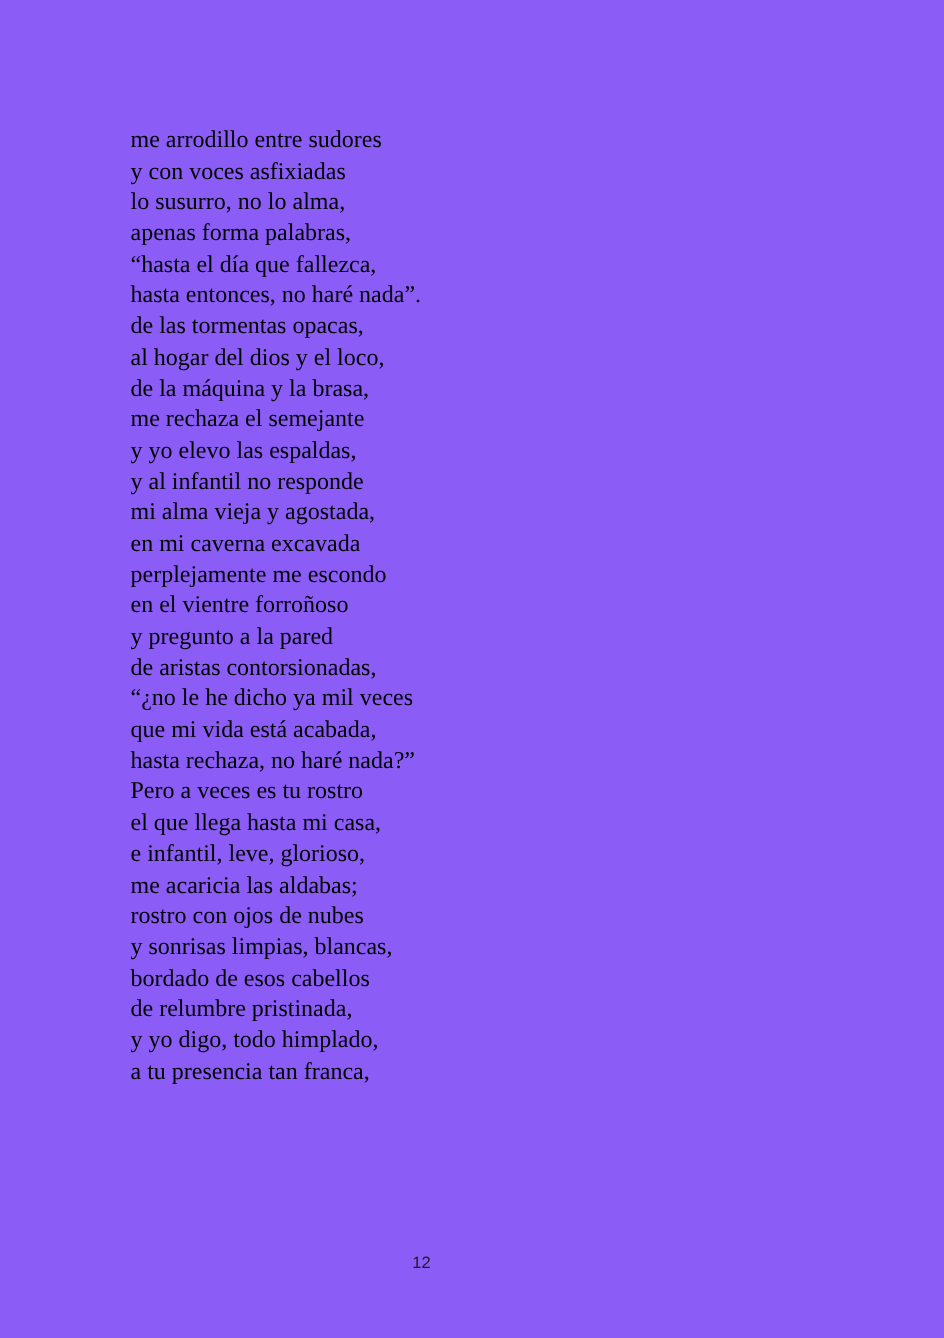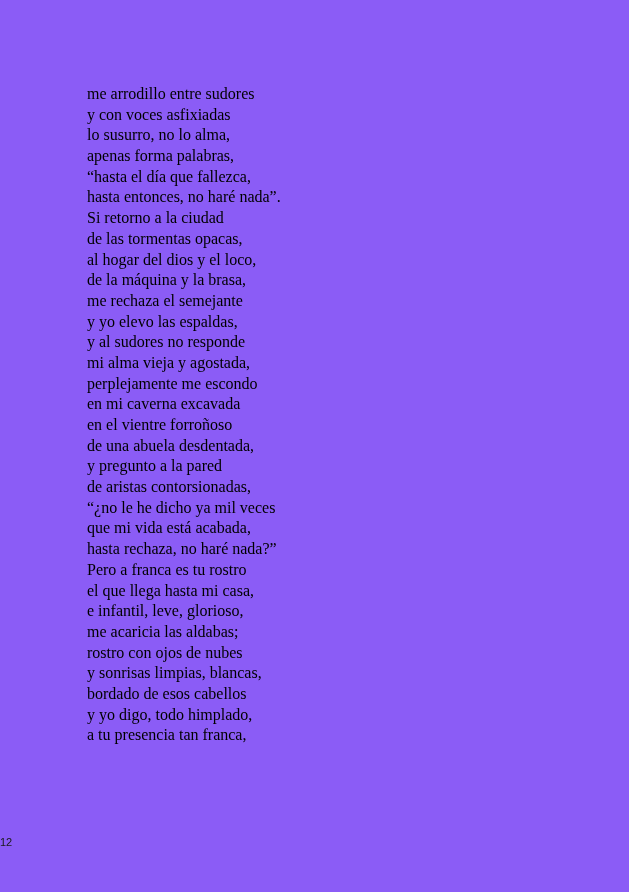--- a/index.html
+++ b/index.html
@@ -32,57 +32,57 @@
     white-space: nowrap;
   }
   .poem .line {
     height: 20.7px;
   }
   .footer {
     position: absolute;
     left: 0;
     top: 836px;
     width: 562px;
+    text-align: center;
     font-family: "Liberation Sans", "DejaVu Sans", sans-serif;
     font-size: 11px;
     color: #1a1a1a;
   }
 </style>
 </head>
 <body>
 
 <div class="page">
   <div class="poem">
     <div class="line">me arrodillo entre sudores</div>
     <div class="line">y con voces asfixiadas</div>
     <div class="line">lo susurro, no lo alma,</div>
     <div class="line">apenas forma palabras,</div>
     <div class="line">“hasta el día que fallezca,</div>
     <div class="line">hasta entonces, no haré nada”.</div>
-    <div class="line">Si retorno a la ciudad</div>
     <div class="line">de las tormentas opacas,</div>
     <div class="line">al hogar del dios y el loco,</div>
     <div class="line">de la máquina y la brasa,</div>
     <div class="line">me rechaza el semejante</div>
     <div class="line">y yo elevo las espaldas,</div>
-    <div class="line">y al sudores no responde</div>
+    <div class="line">y al infantil no responde</div>
     <div class="line">mi alma vieja y agostada,</div>
+    <div class="line">en mi caverna excavada</div>
     <div class="line">perplejamente me escondo</div>
-    <div class="line">en mi caverna excavada</div>
     <div class="line">en el vientre forroñoso</div>
-    <div class="line">de una abuela desdentada,</div>
     <div class="line">y pregunto a la pared</div>
     <div class="line">de aristas contorsionadas,</div>
     <div class="line">“¿no le he dicho ya mil veces</div>
     <div class="line">que mi vida está acabada,</div>
     <div class="line">hasta rechaza, no haré nada?”</div>
-    <div class="line">Pero a franca es tu rostro</div>
+    <div class="line">Pero a veces es tu rostro</div>
     <div class="line">el que llega hasta mi casa,</div>
     <div class="line">e infantil, leve, glorioso,</div>
     <div class="line">me acaricia las aldabas;</div>
     <div class="line">rostro con ojos de nubes</div>
     <div class="line">y sonrisas limpias, blancas,</div>
     <div class="line">bordado de esos cabellos</div>
+    <div class="line">de relumbre pristinada,</div>
     <div class="line">y yo digo, todo himplado,</div>
     <div class="line">a tu presencia tan franca,</div>
   </div>
   <div class="footer">12</div>
 </div>
 
 </body></html>

